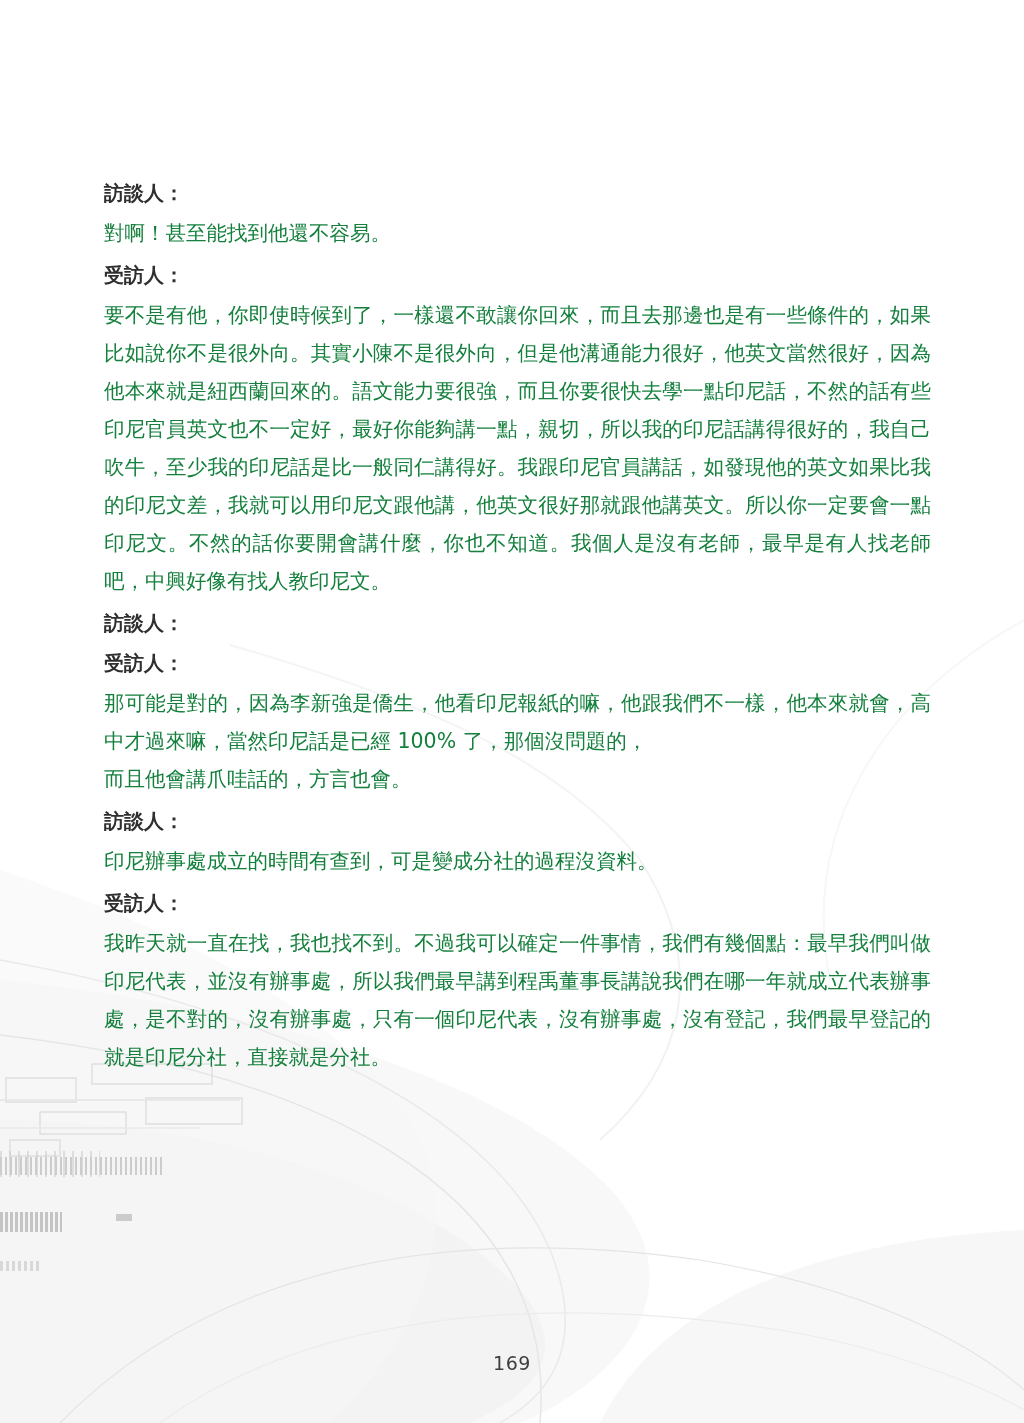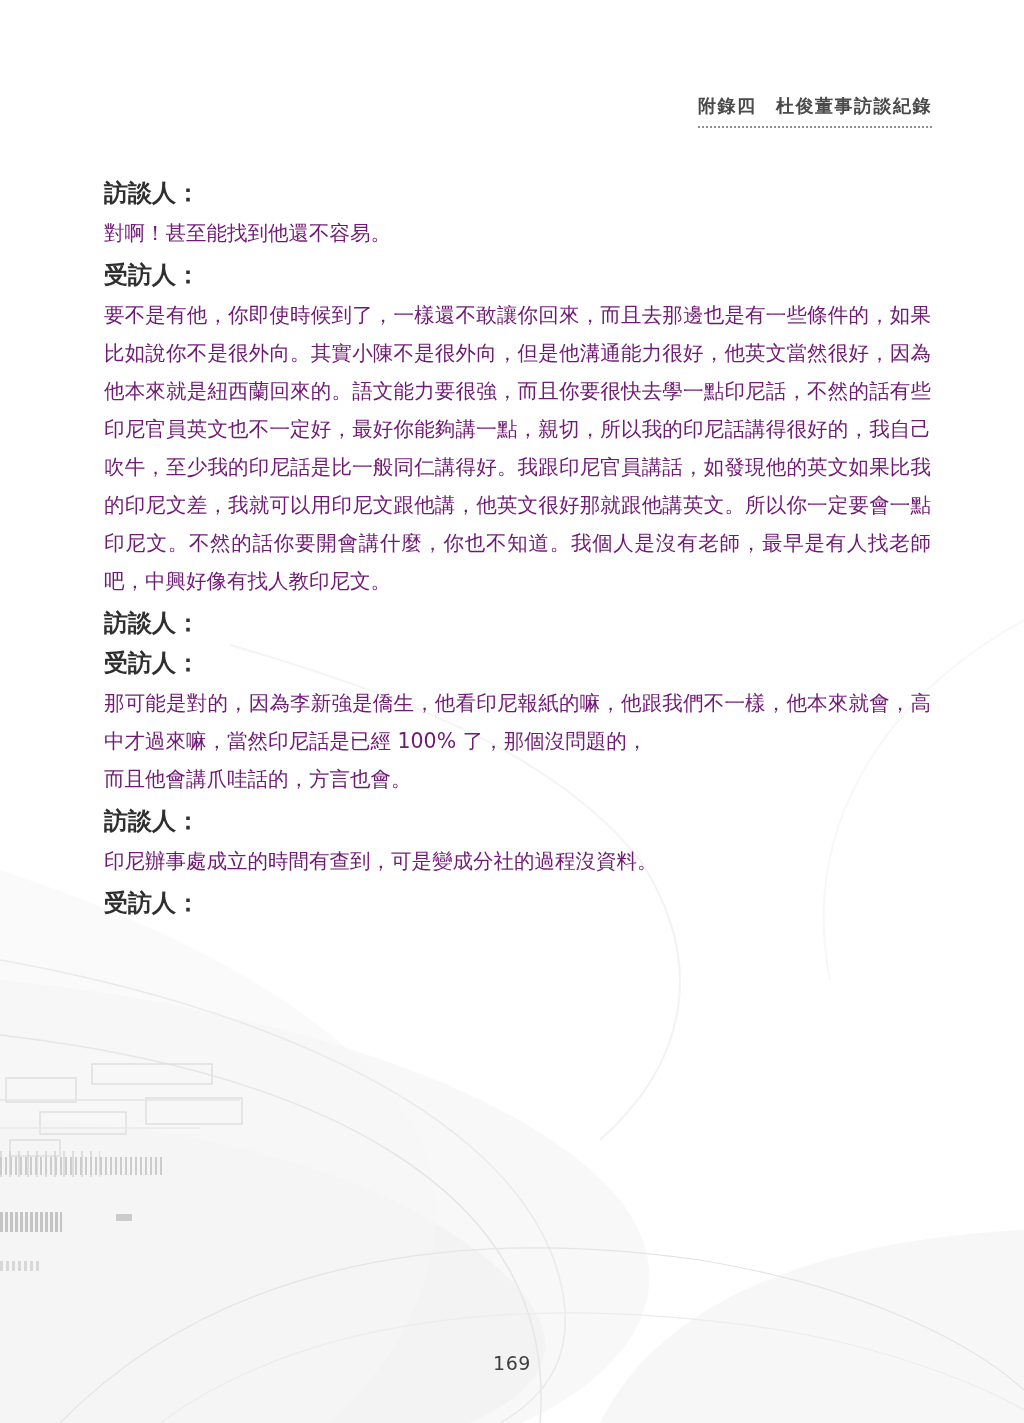--- a/index.html
+++ b/index.html
@@ -46,34 +46,34 @@
   
   .content {
     position: absolute;
     top: 172px;
     left: 104px;
     width: 827px;
     z-index: 1;
     color: #3d3d3d;
   }
   .speaker {
-    font-size: 24px;
+    font-size: 20px;
     font-weight: bold;
     color: #2f2f2f;
     line-height: 38px;
     margin: 2px 0 2px 0;
   }
   .para {
     font-size: 20.5px;
     line-height: 38px;
     text-align: justify;
     text-align-last: left;
     word-break: break-all;
     white-space: pre-line;
-    color: #701a75;
+    color: #15803d;
     margin: 0 0 4px 0;
   }
   
   .page-footer {
     position: absolute;
     top: 1352px;
     left: 0;
     width: 1024px;
     text-align: center;
     z-index: 1;
@@ -115,35 +115,33 @@
       <line x1="0" y1="1128" x2="200" y2="1128" stroke="#e9e9e9"></line>
     </g>
 
     <line x1="0" y1="1166" x2="165" y2="1166" stroke="#c6c6c6" stroke-width="18" stroke-dasharray="2,3" opacity="0.85"></line>
     <line x1="0" y1="1164" x2="100" y2="1164" stroke="#cecece" stroke-width="26" stroke-dasharray="2,7" opacity="0.6"></line>
     <line x1="0" y1="1222" x2="62" y2="1222" stroke="#b8b8b8" stroke-width="20" stroke-dasharray="3,2" opacity="0.8"></line>
     <rect x="116" y="1214" width="16" height="7" fill="#c0c0c0" opacity="0.8"></rect>
     <line x1="0" y1="1266" x2="40" y2="1266" stroke="#cccccc" stroke-width="10" stroke-dasharray="3,3" opacity="0.7"></line>
   </svg>
 
-  <header class="running-header">
-    <div class="header-title">附錄四　杜俊董事訪談紀錄</div>
-  </header>
 
   <main class="content">
     <p class="speaker">訪談人：</p>
     <p class="para">對啊！甚至能找到他還不容易。</p>
     <p class="speaker">受訪人：</p>
     <p class="para">要不是有他，你即使時候到了，一樣還不敢讓你回來，而且去那邊也是有一些條件的，如果比如說你不是很外向。其實小陳不是很外向，但是他溝通能力很好，他英文當然很好，因為他本來就是紐西蘭回來的。語文能力要很強，而且你要很快去學一點印尼話，不然的話有些印尼官員英文也不一定好，最好你能夠講一點，親切，所以我的印尼話講得很好的，我自己吹牛，至少我的印尼話是比一般同仁講得好。我跟印尼官員講話，如發現他的英文如果比我的印尼文差，我就可以用印尼文跟他講，他英文很好那就跟他講英文。所以你一定要會一點印尼文。不然的話你要開會講什麼，你也不知道。我個人是沒有老師，最早是有人找老師吧，中興好像有找人教印尼文。</p>
     <p class="speaker">訪談人：</p>
     <p class="speaker">受訪人：</p>
     <p class="para">那可能是對的，因為李新強是僑生，他看印尼報紙的嘛，他跟我們不一樣，他本來就會，高中才過來嘛，當然印尼話是已經 100% 了，那個沒問題的，
 而且他會講爪哇話的，方言也會。</p>
     <p class="speaker">訪談人：</p>
     <p class="para">印尼辦事處成立的時間有查到，可是變成分社的過程沒資料。</p>
     <p class="speaker">受訪人：</p>
+    <p class="para">我昨天就一直在找，我也找不到。不過我可以確定一件事情，我們有幾個點：最早我們叫做印尼代表，並沒有辦事處，所以我們最早講到程禹董事長講說我們在哪一年就成立代表辦事處，是不對的，沒有辦事處，只有一個印尼代表，沒有辦事處，沒有登記，我們最早登記的就是印尼分社，直接就是分社。</p>
   </main>
 
   <footer class="page-footer">
     <span class="page-number">169</span>
   </footer>
 
 </div>
 
 </body></html>

